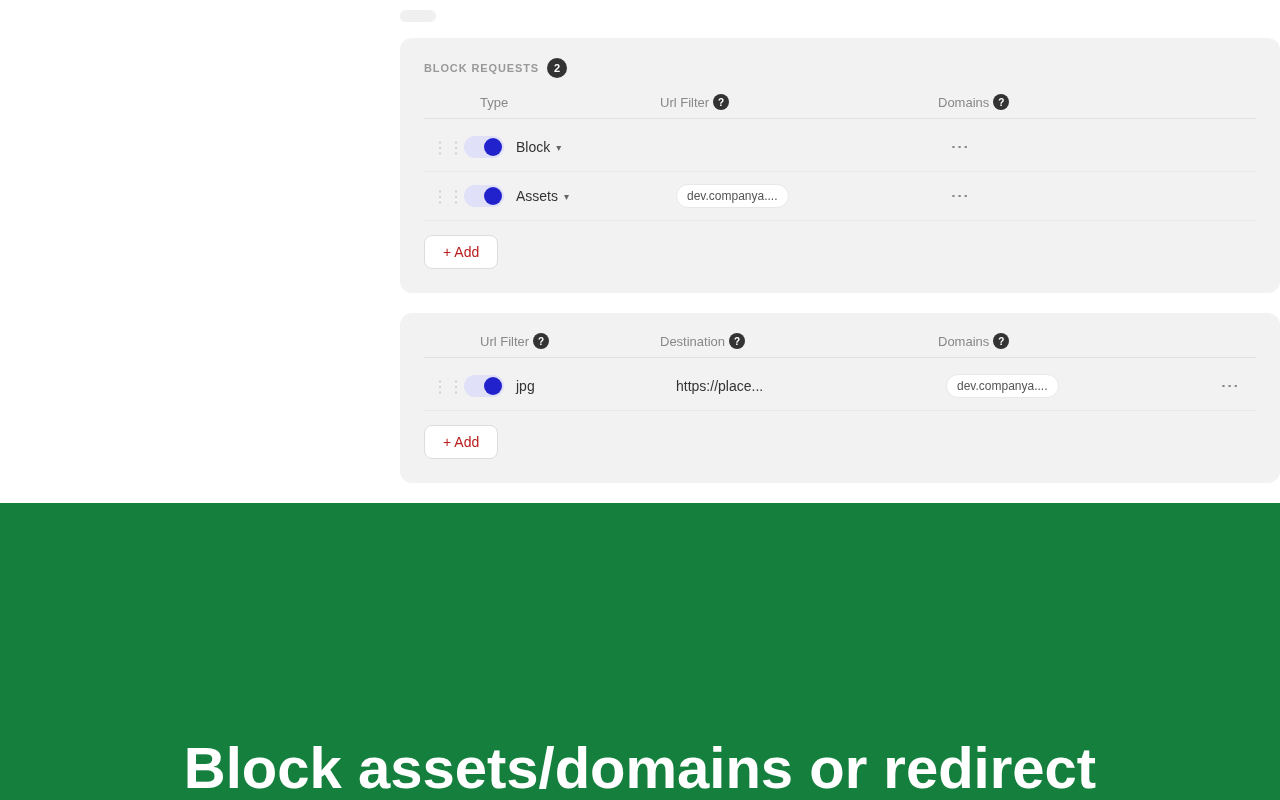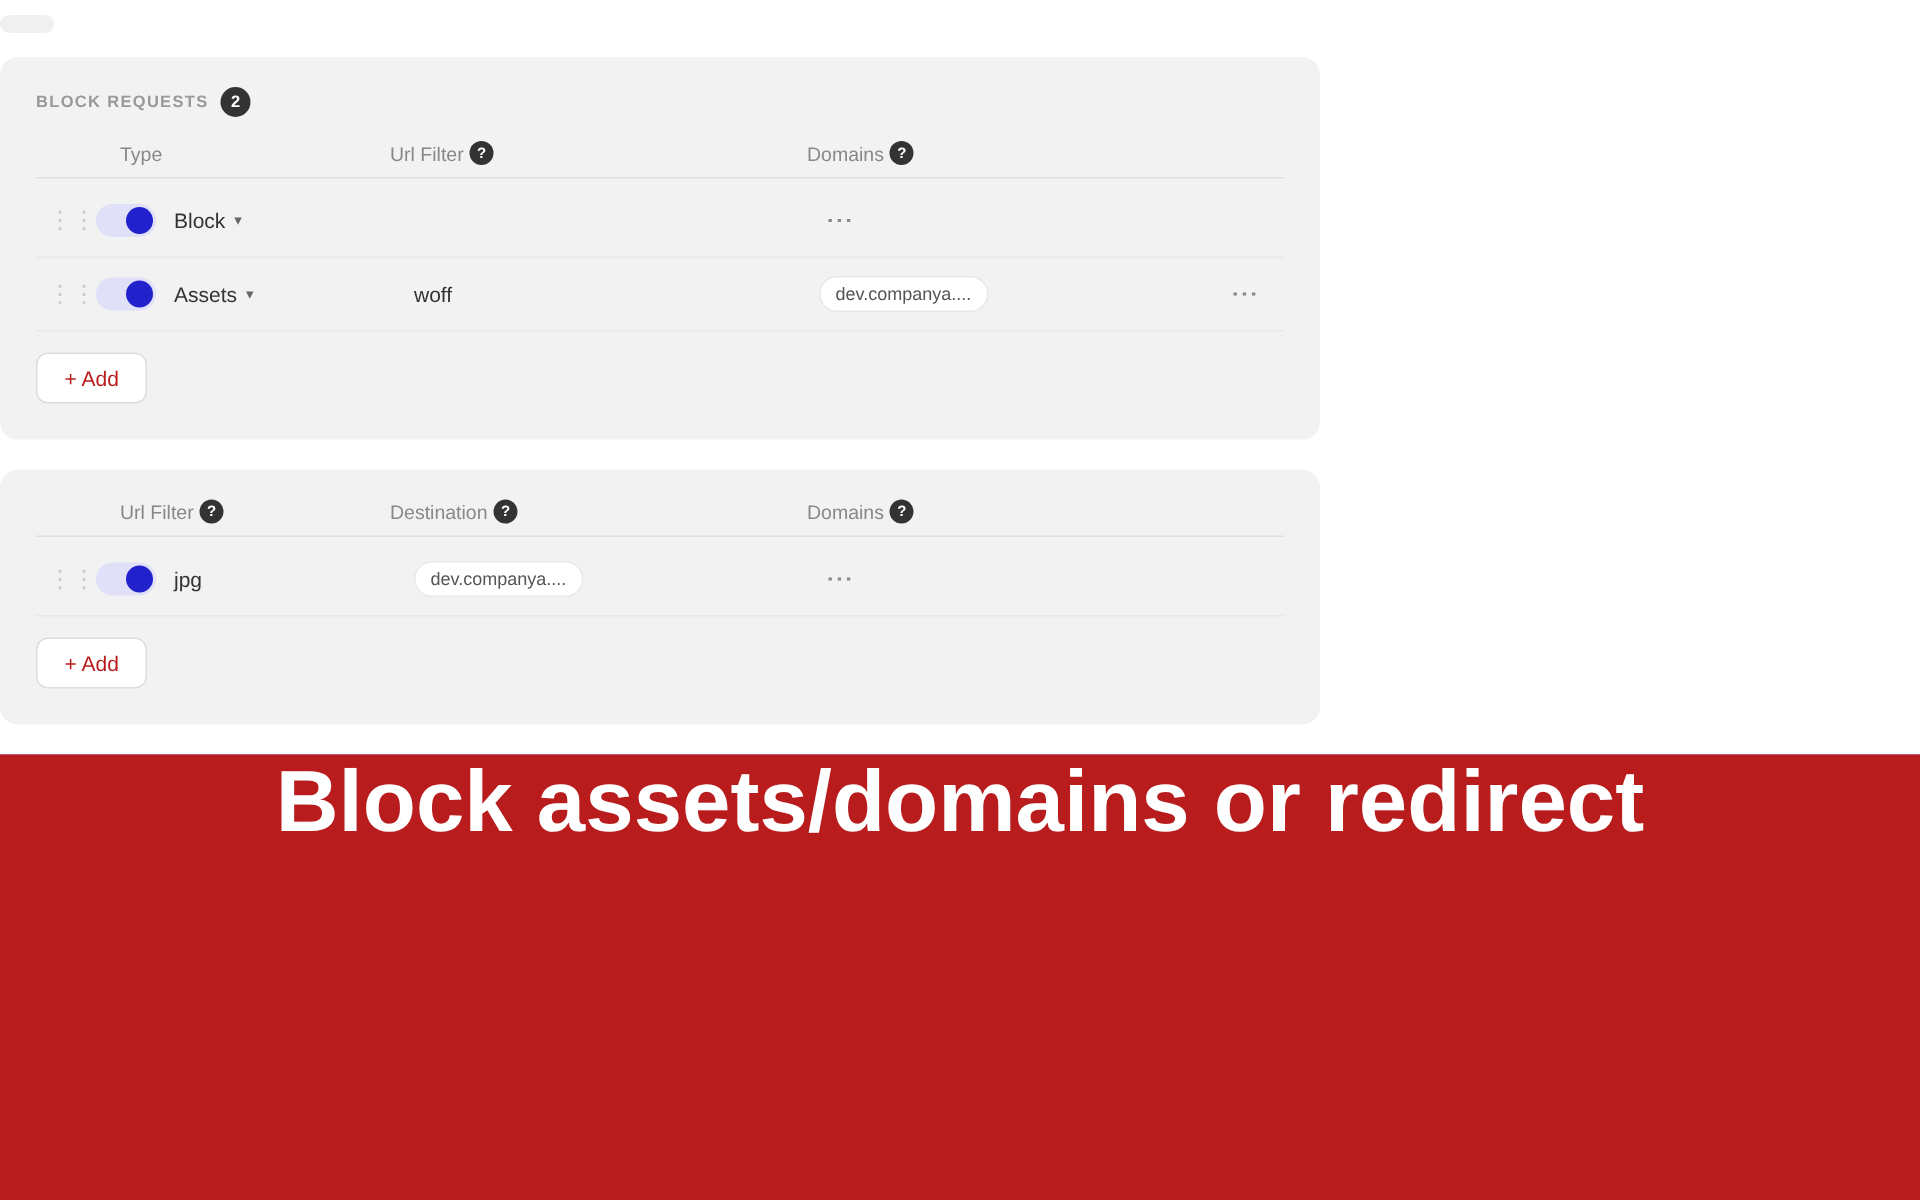--- a/index.html
+++ b/index.html
@@ -232,40 +232,40 @@
       display: flex;
       align-items: center;
       gap: 6px;
       margin-top: 14px;
     }
 
     
     .purple-bottom {
       flex: 1;
       width: 100%;
-      background: #b91c1c;
-      display: flex;
-      align-items: flex-start;
+      background: #15803d;
+      display: flex;
+      align-items: flex-end;
       justify-content: center;
       padding: 0 80px;
     }
 
     .headline {
       color: #fff;
       font-size: 58px;
       font-weight: 800;
       text-align: center;
       line-height: 1.1;
     }
 
     .white-section {
       background: #fff;
       padding: 12px 0 20px 0;
       display: flex;
-      justify-content: flex-start;
+      justify-content: flex-end;
     }
 
     .inner-content {
       width: 880px;
     }
   </style>
 </head>
 <body>
 
 <div class="white-section" style="width:100%; background:#fff; padding: 0 0 0 0;">
@@ -321,23 +321,20 @@
         <span class="drag-handle">⋮⋮</span>
         <div class="toggle on">
           <div class="toggle-knob"></div>
         </div>
         <div class="row-cells block-row-cells">
           <div class="cell">
             <span>Assets</span>
             <span class="chevron-down">▾</span>
           </div>
           <div class="cell">
-            <span>woff</span>
-          </div>
-          <div class="cell">
             <div class="domain-chip">
               <span>dev.companya....</span>
             </div>
           </div>
           <div class="cell">
             <button class="more-btn">
               <span class="more-dots">⋮</span>
             </button>
           </div>
         </div>
@@ -367,20 +364,23 @@
       <div class="table-row">
         <span class="drag-handle">⋮⋮</span>
         <div class="toggle on">
           <div class="toggle-knob"></div>
         </div>
         <div class="row-cells redirect-row-cells">
           <div class="cell">
             <span>jpg</span>
           </div>
           <div class="cell">
+            <span>https://place...</span>
+          </div>
+          <div class="cell">
             <div class="domain-chip">
               <span>dev.companya....</span>
             </div>
           </div>
           <div class="cell">
             <button class="more-btn">
               <span class="more-dots">⋮</span>
             </button>
           </div>
         </div>

